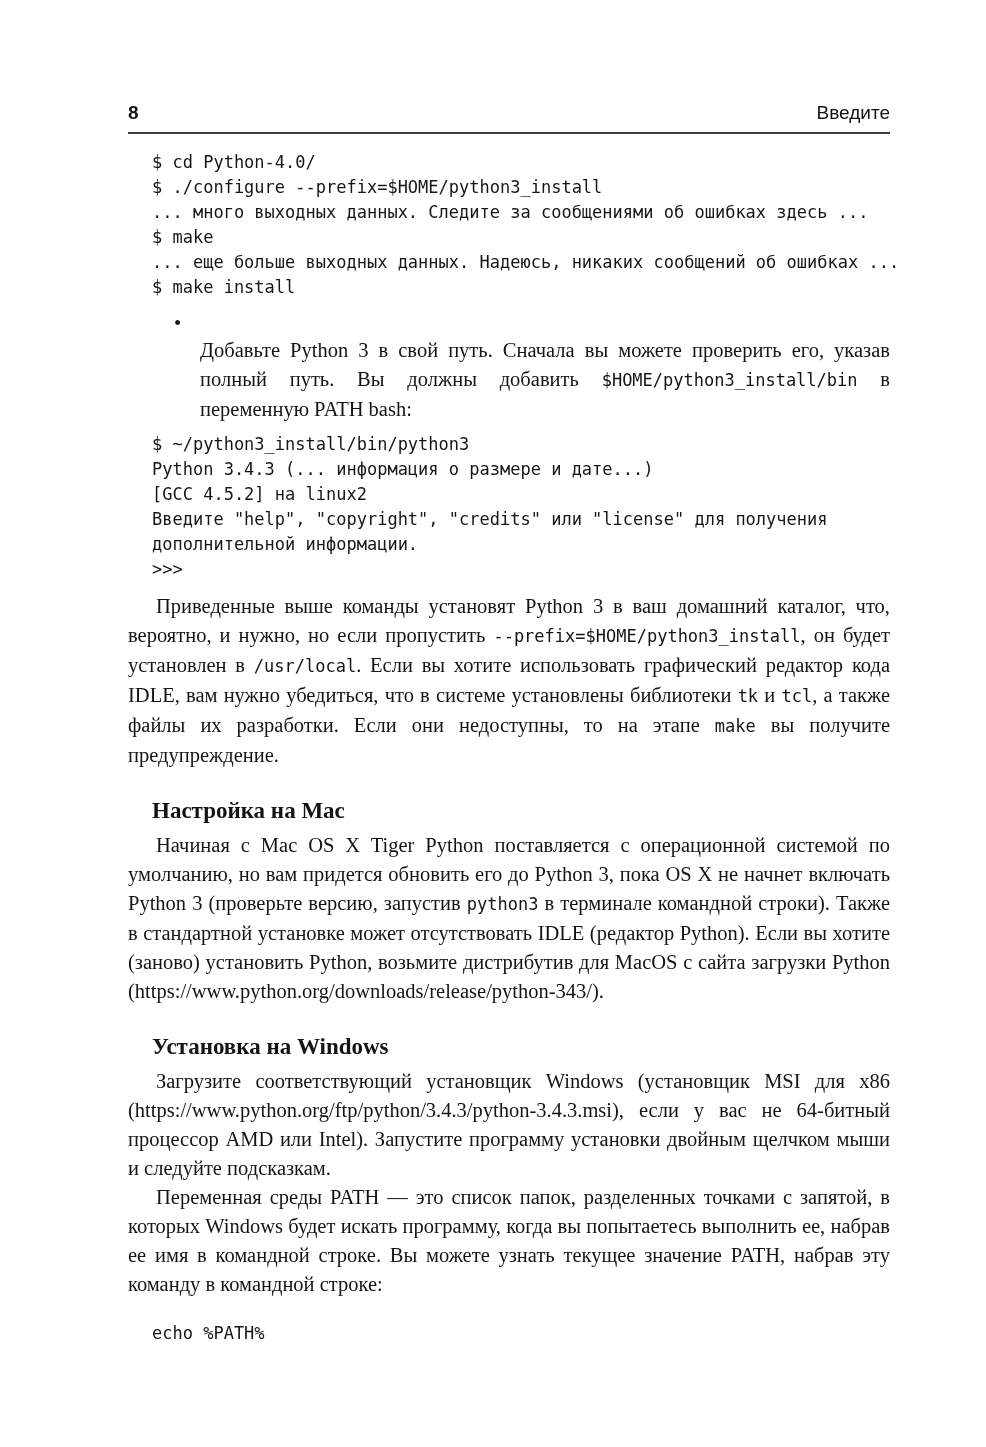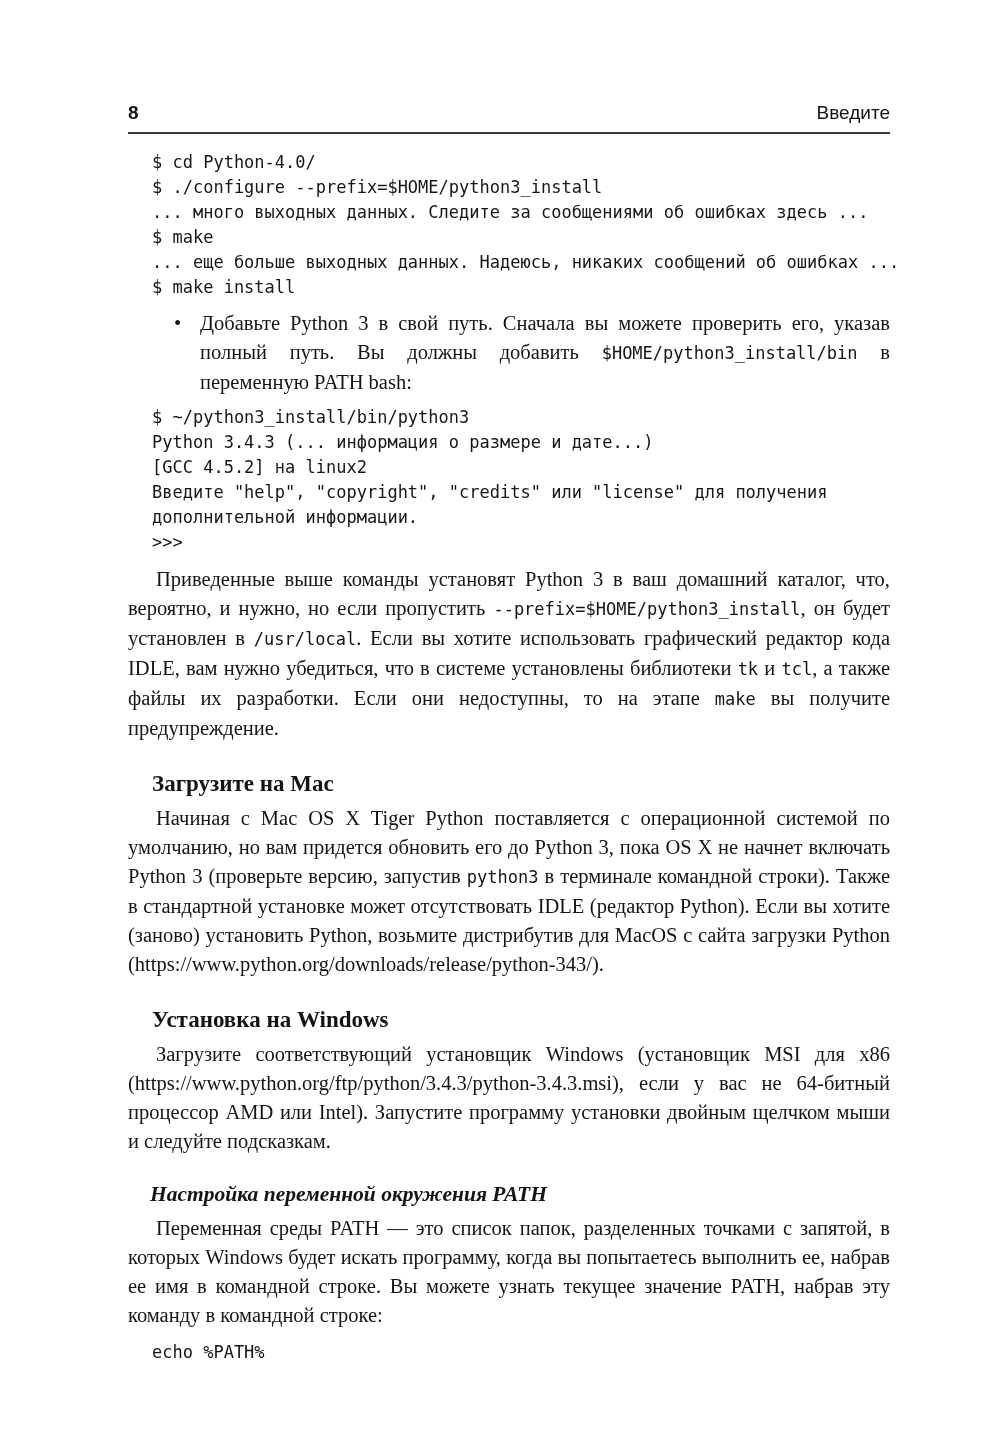--- a/index.html
+++ b/index.html
@@ -33,21 +33,21 @@
   
   pre.codeblock {
     font-family: "DejaVu Sans Mono", "Liberation Mono", monospace;
     font-size: 17px;
     line-height: 25px;
     margin: 16px 0 0 24px;
     white-space: pre;
     color: #161616;
   }
   pre.codeblock.session { margin-top: 8px; }
-  pre.codeblock.echo    { margin-top: 10px; }
+  pre.codeblock.echo    { margin-top: 22px; }
   
   p.body-par {
     font-size: 20.5px;
     line-height: 29px;
     text-align: justify;
     text-indent: 28px;
     margin: 0;
   }
   p.body-par.first-after-code { margin-top: 10px; }
   .body-par code, .bullet-text code {
@@ -65,20 +65,21 @@
     flex: 0 0 26px;
     margin-left: 46px;
     font-size: 20.5px;
     line-height: 29px;
   }
   .bullet-text {
     flex: 1;
     font-size: 20.5px;
     line-height: 29px;
     text-align: justify;
+    margin-top: 27px;
   }
   
   h2.section-title {
     font-size: 23px;
     font-weight: bold;
     margin: 27px 0 7px 24px;
     line-height: 27px;
   }
   h3.subsection-title {
     font-size: 21.5px;
@@ -112,24 +113,23 @@
 
   <pre class="codeblock session">$ ~/python3_install/bin/python3
 Python 3.4.3 (... информация о размере и дате...)
 [GCC 4.5.2] на linux2
 Введите "help", "copyright", "credits" или "license" для получения
 дополнительной информации.
 &gt;&gt;&gt;</pre>
 
   <p class="body-par first-after-code"><span>Приведенные выше команды установят Python 3 в ваш домашний каталог, что, вероятно, и нужно, но если пропустить </span><code>--prefix=$HOME/python3_install</code><span>, он будет установлен в </span><code>/usr/local</code><span>. Если вы хотите использовать графический редактор кода IDLE, вам нужно убедиться, что в системе установлены библиотеки </span><code>tk</code><span> и </span><code>tcl</code><span>, а также файлы их разработки. Если они недоступны, то на этапе </span><code>make</code><span> вы получите предупреждение.</span></p>
 
-  <h2 class="section-title">Загрузите на Mac</h2>
+  <h2 class="section-title">Настройка на Mac</h2>
   <p class="body-par"><span>Начиная с Mac OS X Tiger Python поставляется с операционной системой по умолчанию, но вам придется обновить его до Python 3, пока OS X не начнет включать Python 3 (проверьте версию, запустив </span><code>python3</code><span> в терминале командной строки). Также в стандартной установке может отсутствовать IDLE (редактор Python). Если вы хотите (заново) установить Python, возьмите дистрибутив для MacOS с сайта загрузки Python (https://www.python.org/downloads/release/python-343/).</span></p>
 
   <h2 class="section-title">Установка на Windows</h2>
   <p class="body-par"><span>Загрузите соответствующий установщик Windows (установщик MSI для x86 (https://www.python.org/ftp/python/3.4.3/python-3.4.3.msi), если у вас не 64-битный процессор AMD или Intel). Запустите программу установки двойным щелчком мыши и следуйте подсказкам.</span></p>
 
-  <h3 class="subsection-title">Настройка переменной окружения PATH</h3>
   <p class="body-par"><span>Переменная среды PATH — это список папок, разделенных точками с запятой, в которых Windows будет искать программу, когда вы попытаетесь выполнить ее, набрав ее имя в командной строке. Вы можете узнать текущее значение PATH, набрав эту команду в командной строке:</span></p>
 
   <pre class="codeblock echo">echo %PATH%</pre>
 
 </div>
 
 </body></html>

